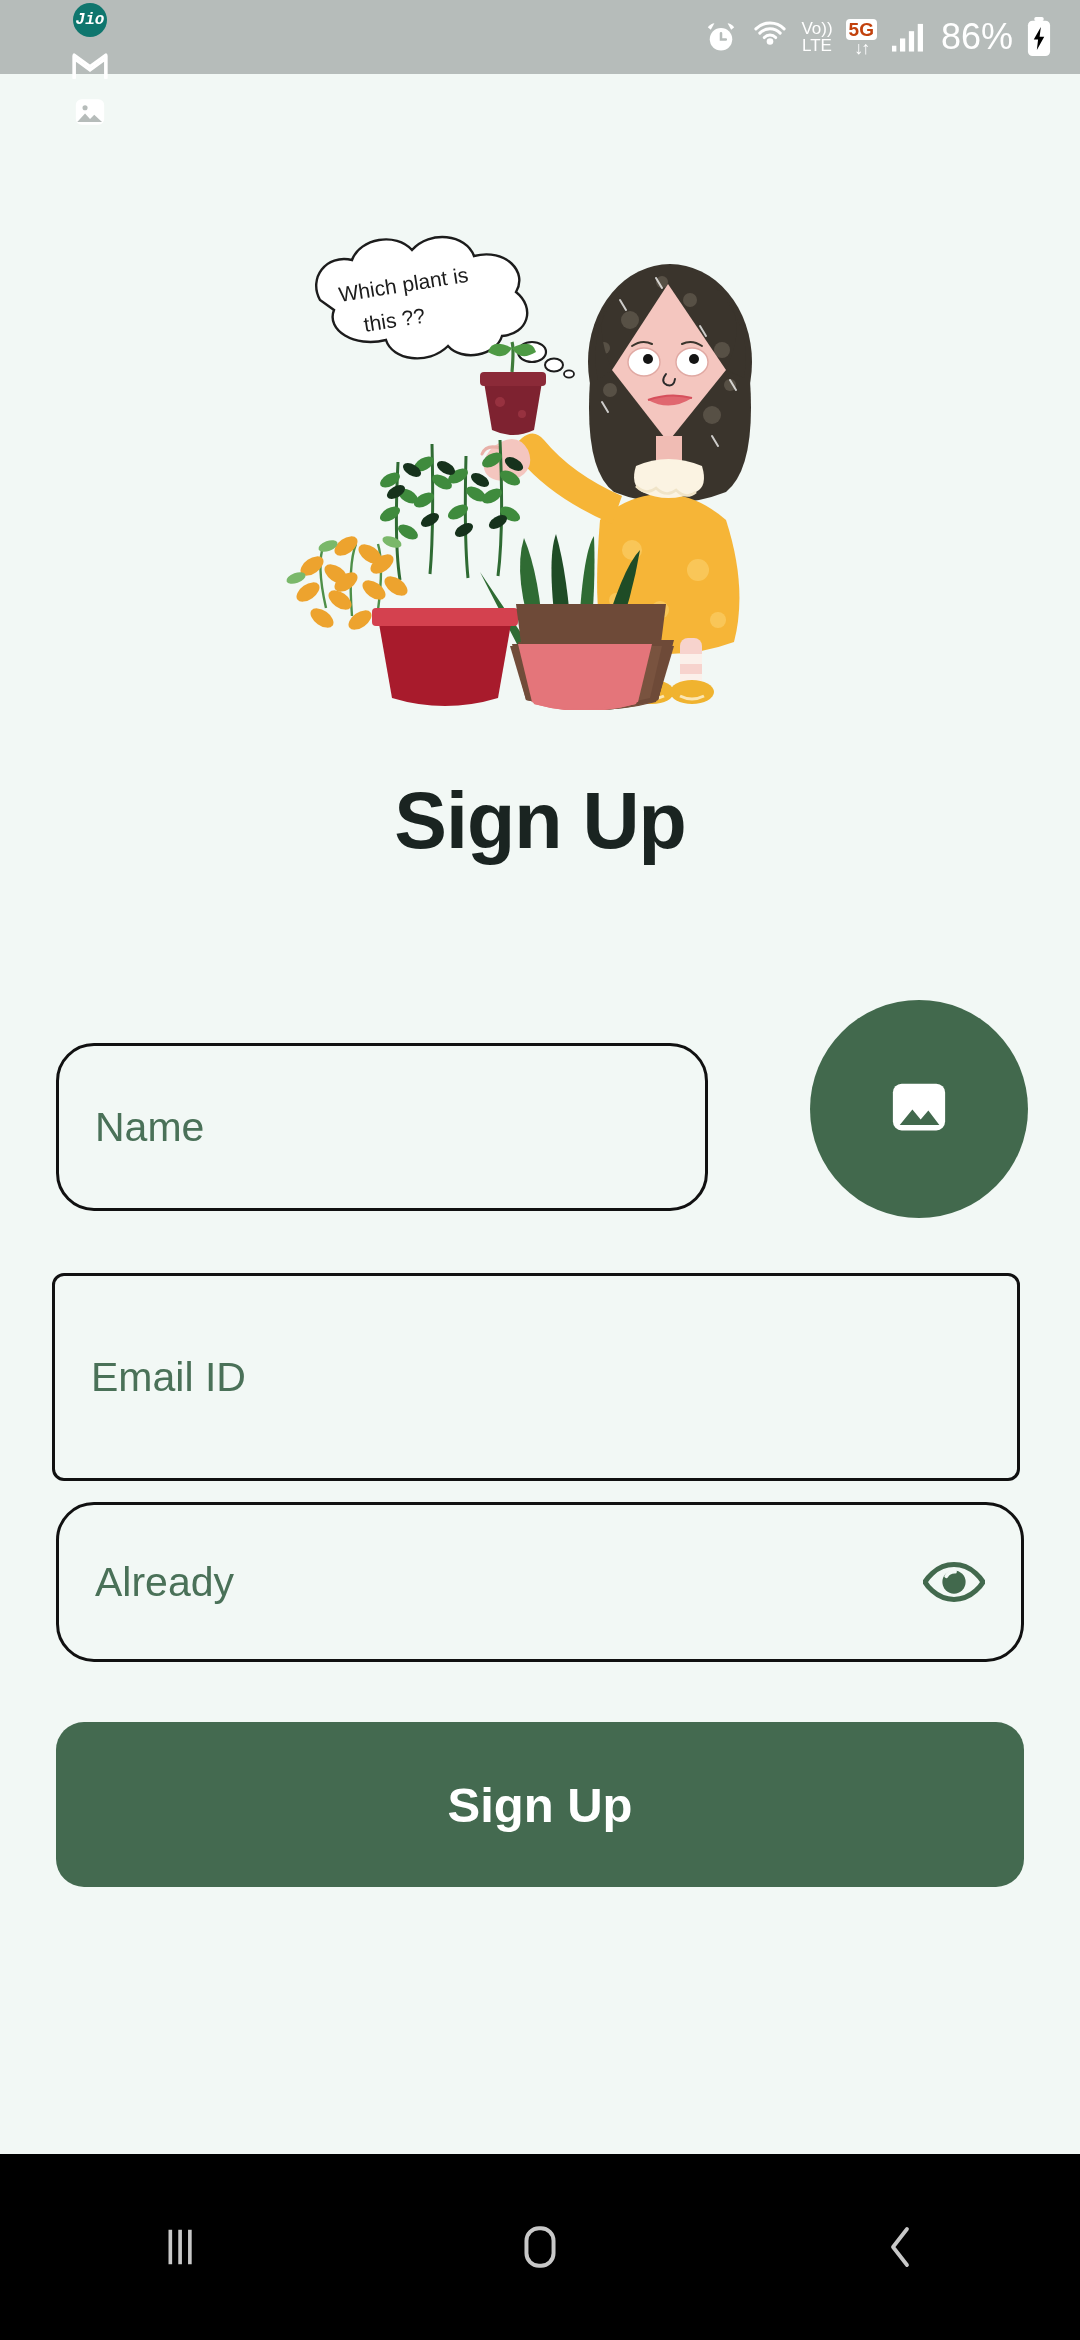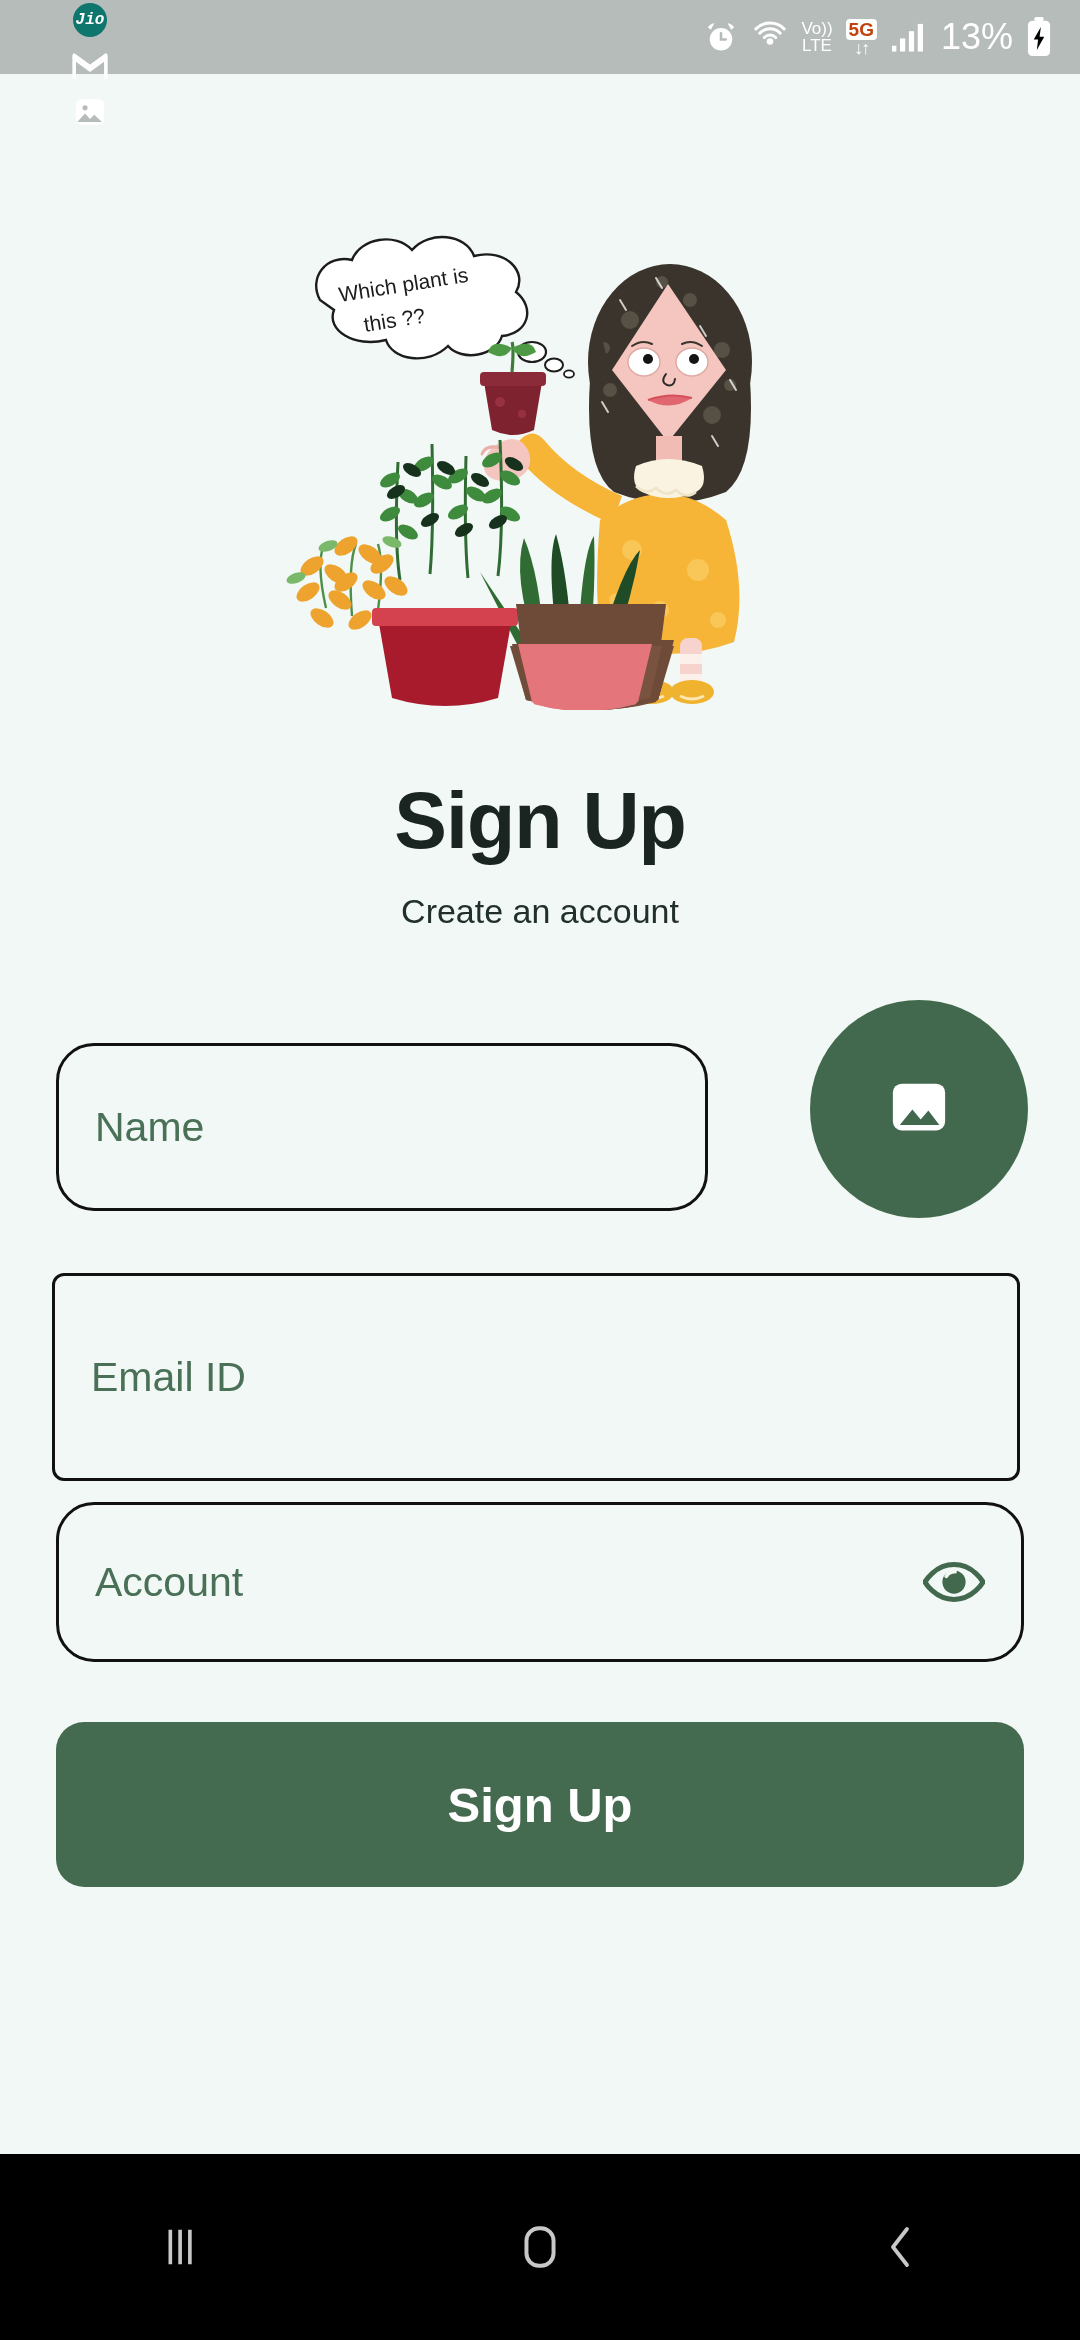--- a/index.html
+++ b/index.html
@@ -249,21 +249,21 @@
         <span class="fiveg-arrows">↓↑</span>
       </span>
       <span class="sicon">
         <svg width="36" height="32" viewBox="0 0 24 22">
           <rect x="1" y="17" width="3" height="4" fill="#ffffff"></rect>
           <rect x="6.5" y="12" width="3.6" height="9" fill="#ffffff"></rect>
           <rect x="12.6" y="7" width="3.6" height="14" fill="#ffffff"></rect>
           <rect x="18.7" y="2" width="3.6" height="19" fill="#ffffff"></rect>
         </svg>
       </span>
-      <span class="battery-pct">13%</span>
+      <span class="battery-pct">86%</span>
       <span class="sicon">
         <svg width="26" height="40" viewBox="0 0 16 26">
           <rect x="5" y="0" width="6" height="2.6" rx="1" fill="#ffffff"></rect>
           <rect x="0.8" y="2.4" width="14.4" height="23" rx="3" fill="#ffffff"></rect>
           <path d="M9.2 6.5 L4.6 14.6 H7.4 L6.6 21.5 L11.4 12.9 H8.4 Z" fill="#000000"></path>
         </svg>
       </span>
     </div>
   </div>
 
@@ -456,42 +456,41 @@
         <path d="M260 416 h130 l-14 58 q-52 14 -102 0 Z" fill="#e4757a"></path>
         <path d="M258 414 h134 l-14 58 q-53 14 -106 0 Z" fill="#e4757a"></path>
         <path d="M258 414 h134 l-14 58 q-53 14 -106 0 Z" fill="#e4757a" opacity="0"></path>
         <path d="M256 416 h136 l-16 56 q-54 14 -106 0 Z" fill="#e4757a" opacity="0"></path>
         <path d="M258 414 h134 l-14 58 q-53 14 -106 0 Z" fill="#e4757a" opacity="0"></path>
       </g>
     </svg>
   </div>
 
   <div class="title">Sign Up</div>
-  <div class="subtitle">Create an account</div>
 
   <div class="field field-name">
     <span class="field-ph">Name</span>
   </div>
 
   <div class="avatar-btn">
     <span>
       <svg width="66" height="66" viewBox="0 0 24 24">
         <rect x="2.5" y="3.5" width="19" height="17" rx="3.2" fill="#ffffff"></rect>
         <path d="M5 18.5l4.6-5.6 3 3.6 2.8-3.2 4 5.2z" fill="#42694d"></path>
       </svg>
     </span>
   </div>
 
   <div class="field field-email">
     <span class="field-ph">Email ID</span>
   </div>
 
   <div class="field field-pass">
     <div class="pass-inner">
-      <span class="field-ph">Account</span>
+      <span class="field-ph">Already</span>
       <span class="eye-btn">
         <svg width="62" height="46" viewBox="0 0 32 22">
           <path d="M16 2 C26 2 31 11 31 11 C31 11 26 20 16 20 C6 20 1 11 1 11 C1 11 6 2 16 2 Z" fill="none" stroke="#42694d" stroke-width="2.6"></path>
           <circle cx="16" cy="11" r="6" fill="#42694d"></circle>
           <path d="M12 8 a5 5 0 0 1 4.5 -2.4" stroke="#f2f8f5" stroke-width="2" fill="none" stroke-linecap="round"></path>
         </svg>
       </span>
     </div>
   </div>
 

